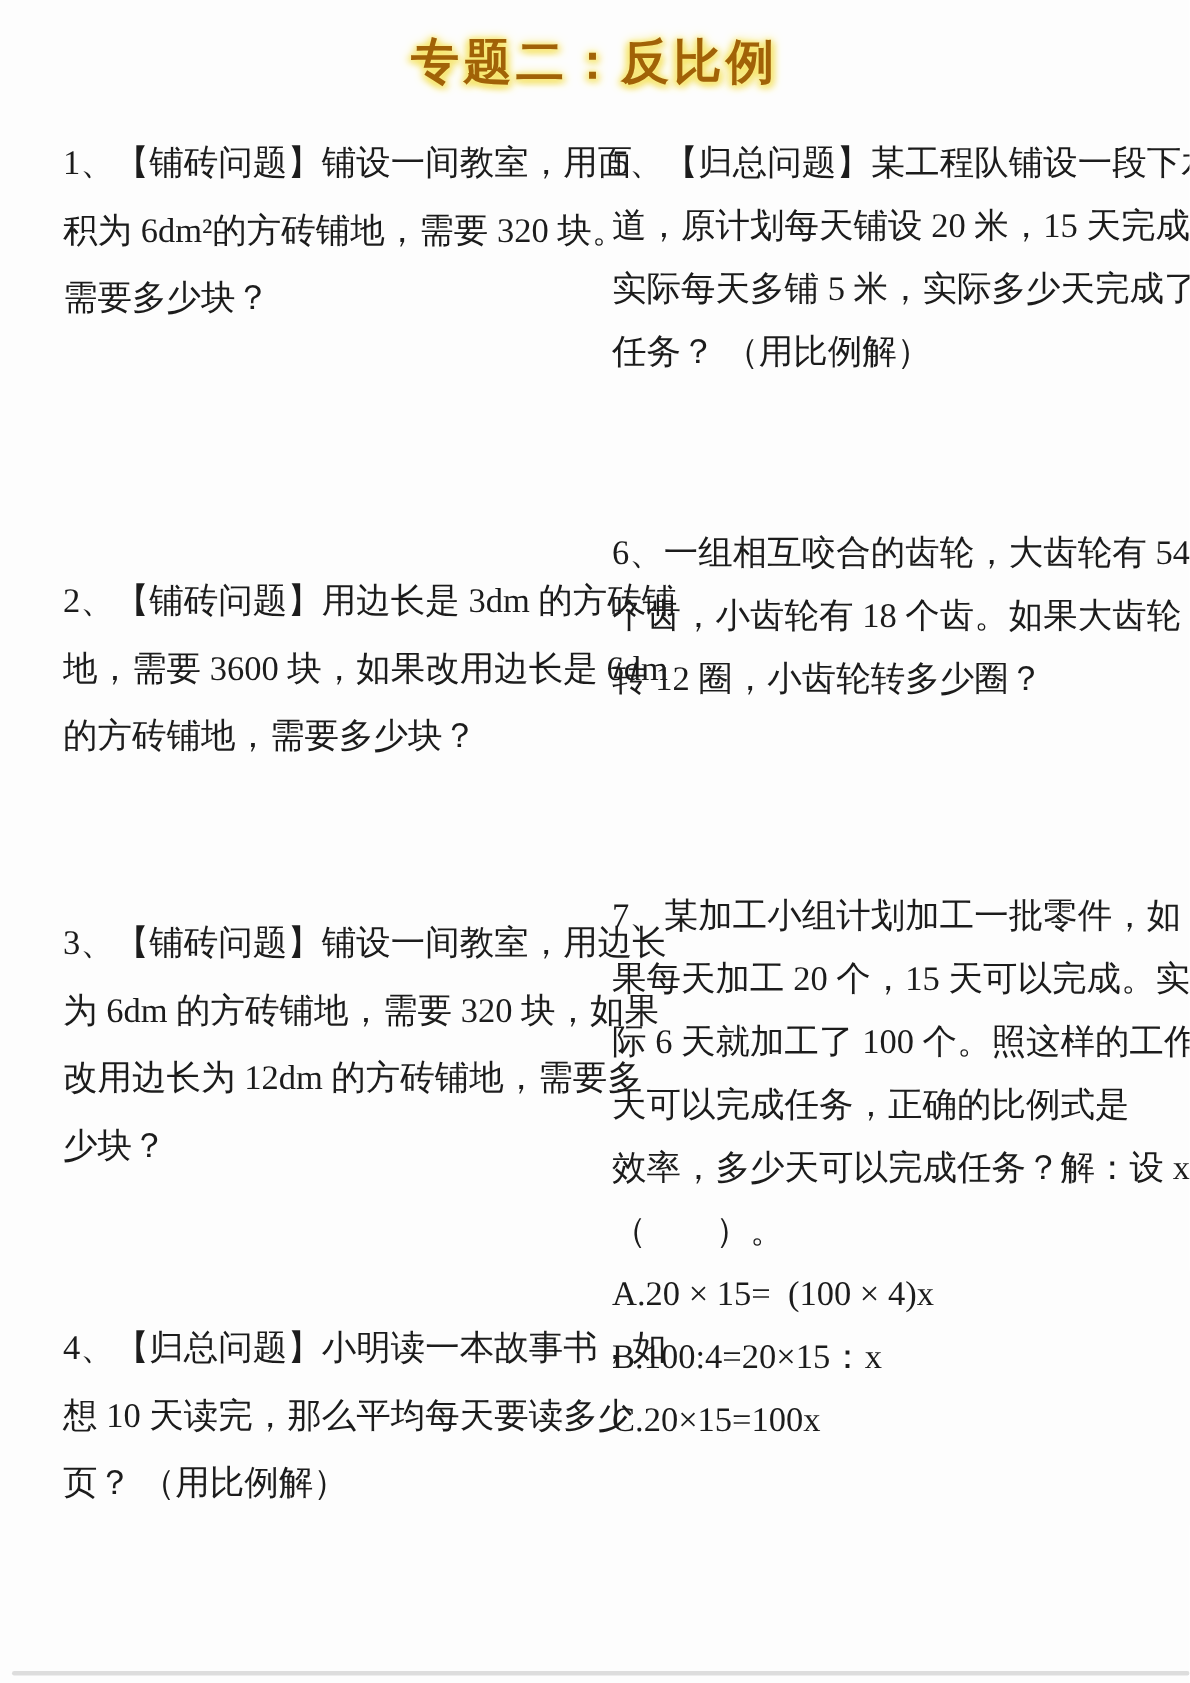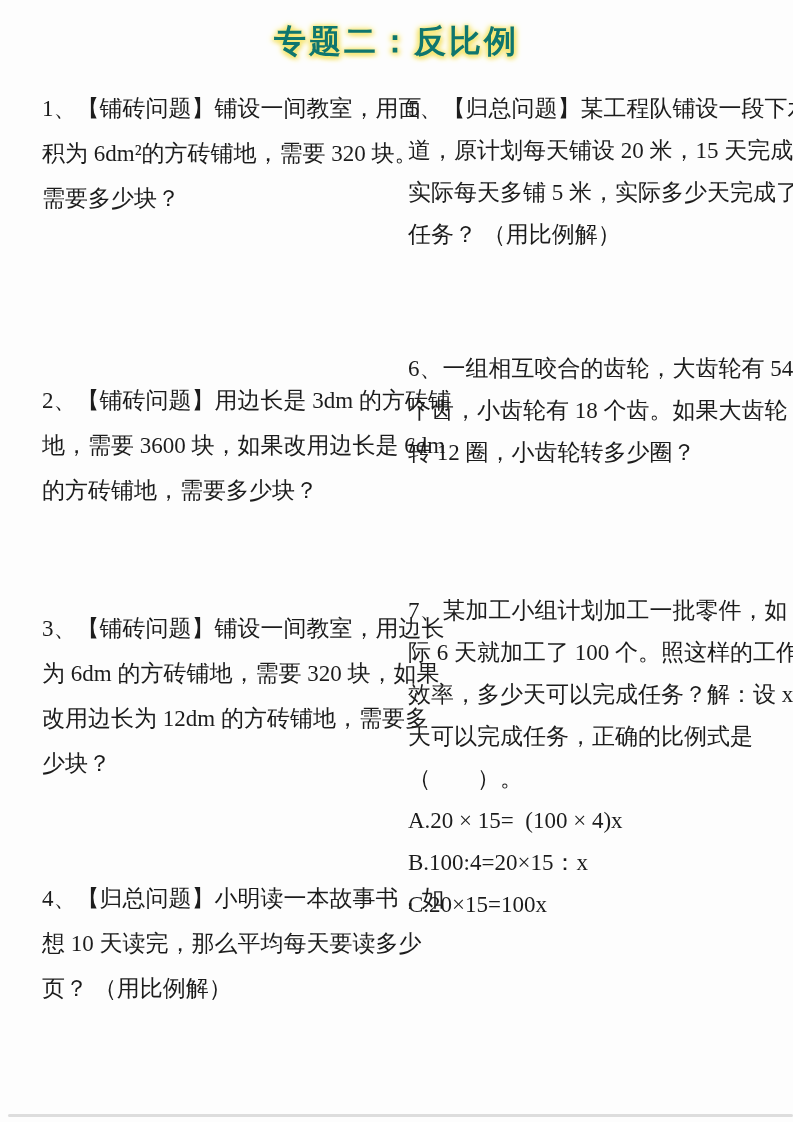--- a/index.html
+++ b/index.html
@@ -18,21 +18,21 @@
     top: 20px;
     left: 0;
     width: 100%;
     margin: 0;
     text-align: center;
     font-size: 32px;
     font-weight: 700;
     letter-spacing: 3px;
   }
   .title .hl {
-    color: #0f766e;
+    color: #a16207;
     text-shadow:
       0 0 3px #f9ec86,
       0 0 7px #f6e356,
       2px 2px 5px #f3e065,
       -2px 1px 5px #f6e77a;
   }
   .problem {
     position: absolute;
     font-size: 23px;
     overflow: visible;
@@ -101,23 +101,24 @@
   </article>
 
   <article class="problem p6">
     <div class="line">6、一组相互咬合的齿轮，大齿轮有 54</div>
     <div class="line">个齿，小齿轮有 18 个齿。如果大齿轮</div>
     <div class="line">转 12 圈，小齿轮转多少圈？</div>
   </article>
 
   <article class="problem p7">
     <div class="line">7、某加工小组计划加工一批零件，如</div>
+    <div class="line">果每天加工 20 个，15 天可以完成。实</div>
     <div class="line">际 6 天就加工了 100 个。照这样的工作</div>
+    <div class="line">天可以完成任务，正确的比例式是</div>
     <div class="line">效率，多少天可以完成任务？解：设 x</div>
-    <div class="line">天可以完成任务，正确的比例式是</div>
     <div class="line">（　　）。</div>
     <div class="line option-line">A.20 × 15=  (100 × 4)x</div>
     <div class="line option-line">B.100:4=20×15：x</div>
     <div class="line option-line">C.20×15=100x</div>
   </article>
 
   <div class="page-edge-line"></div>
 
 </div>
 

